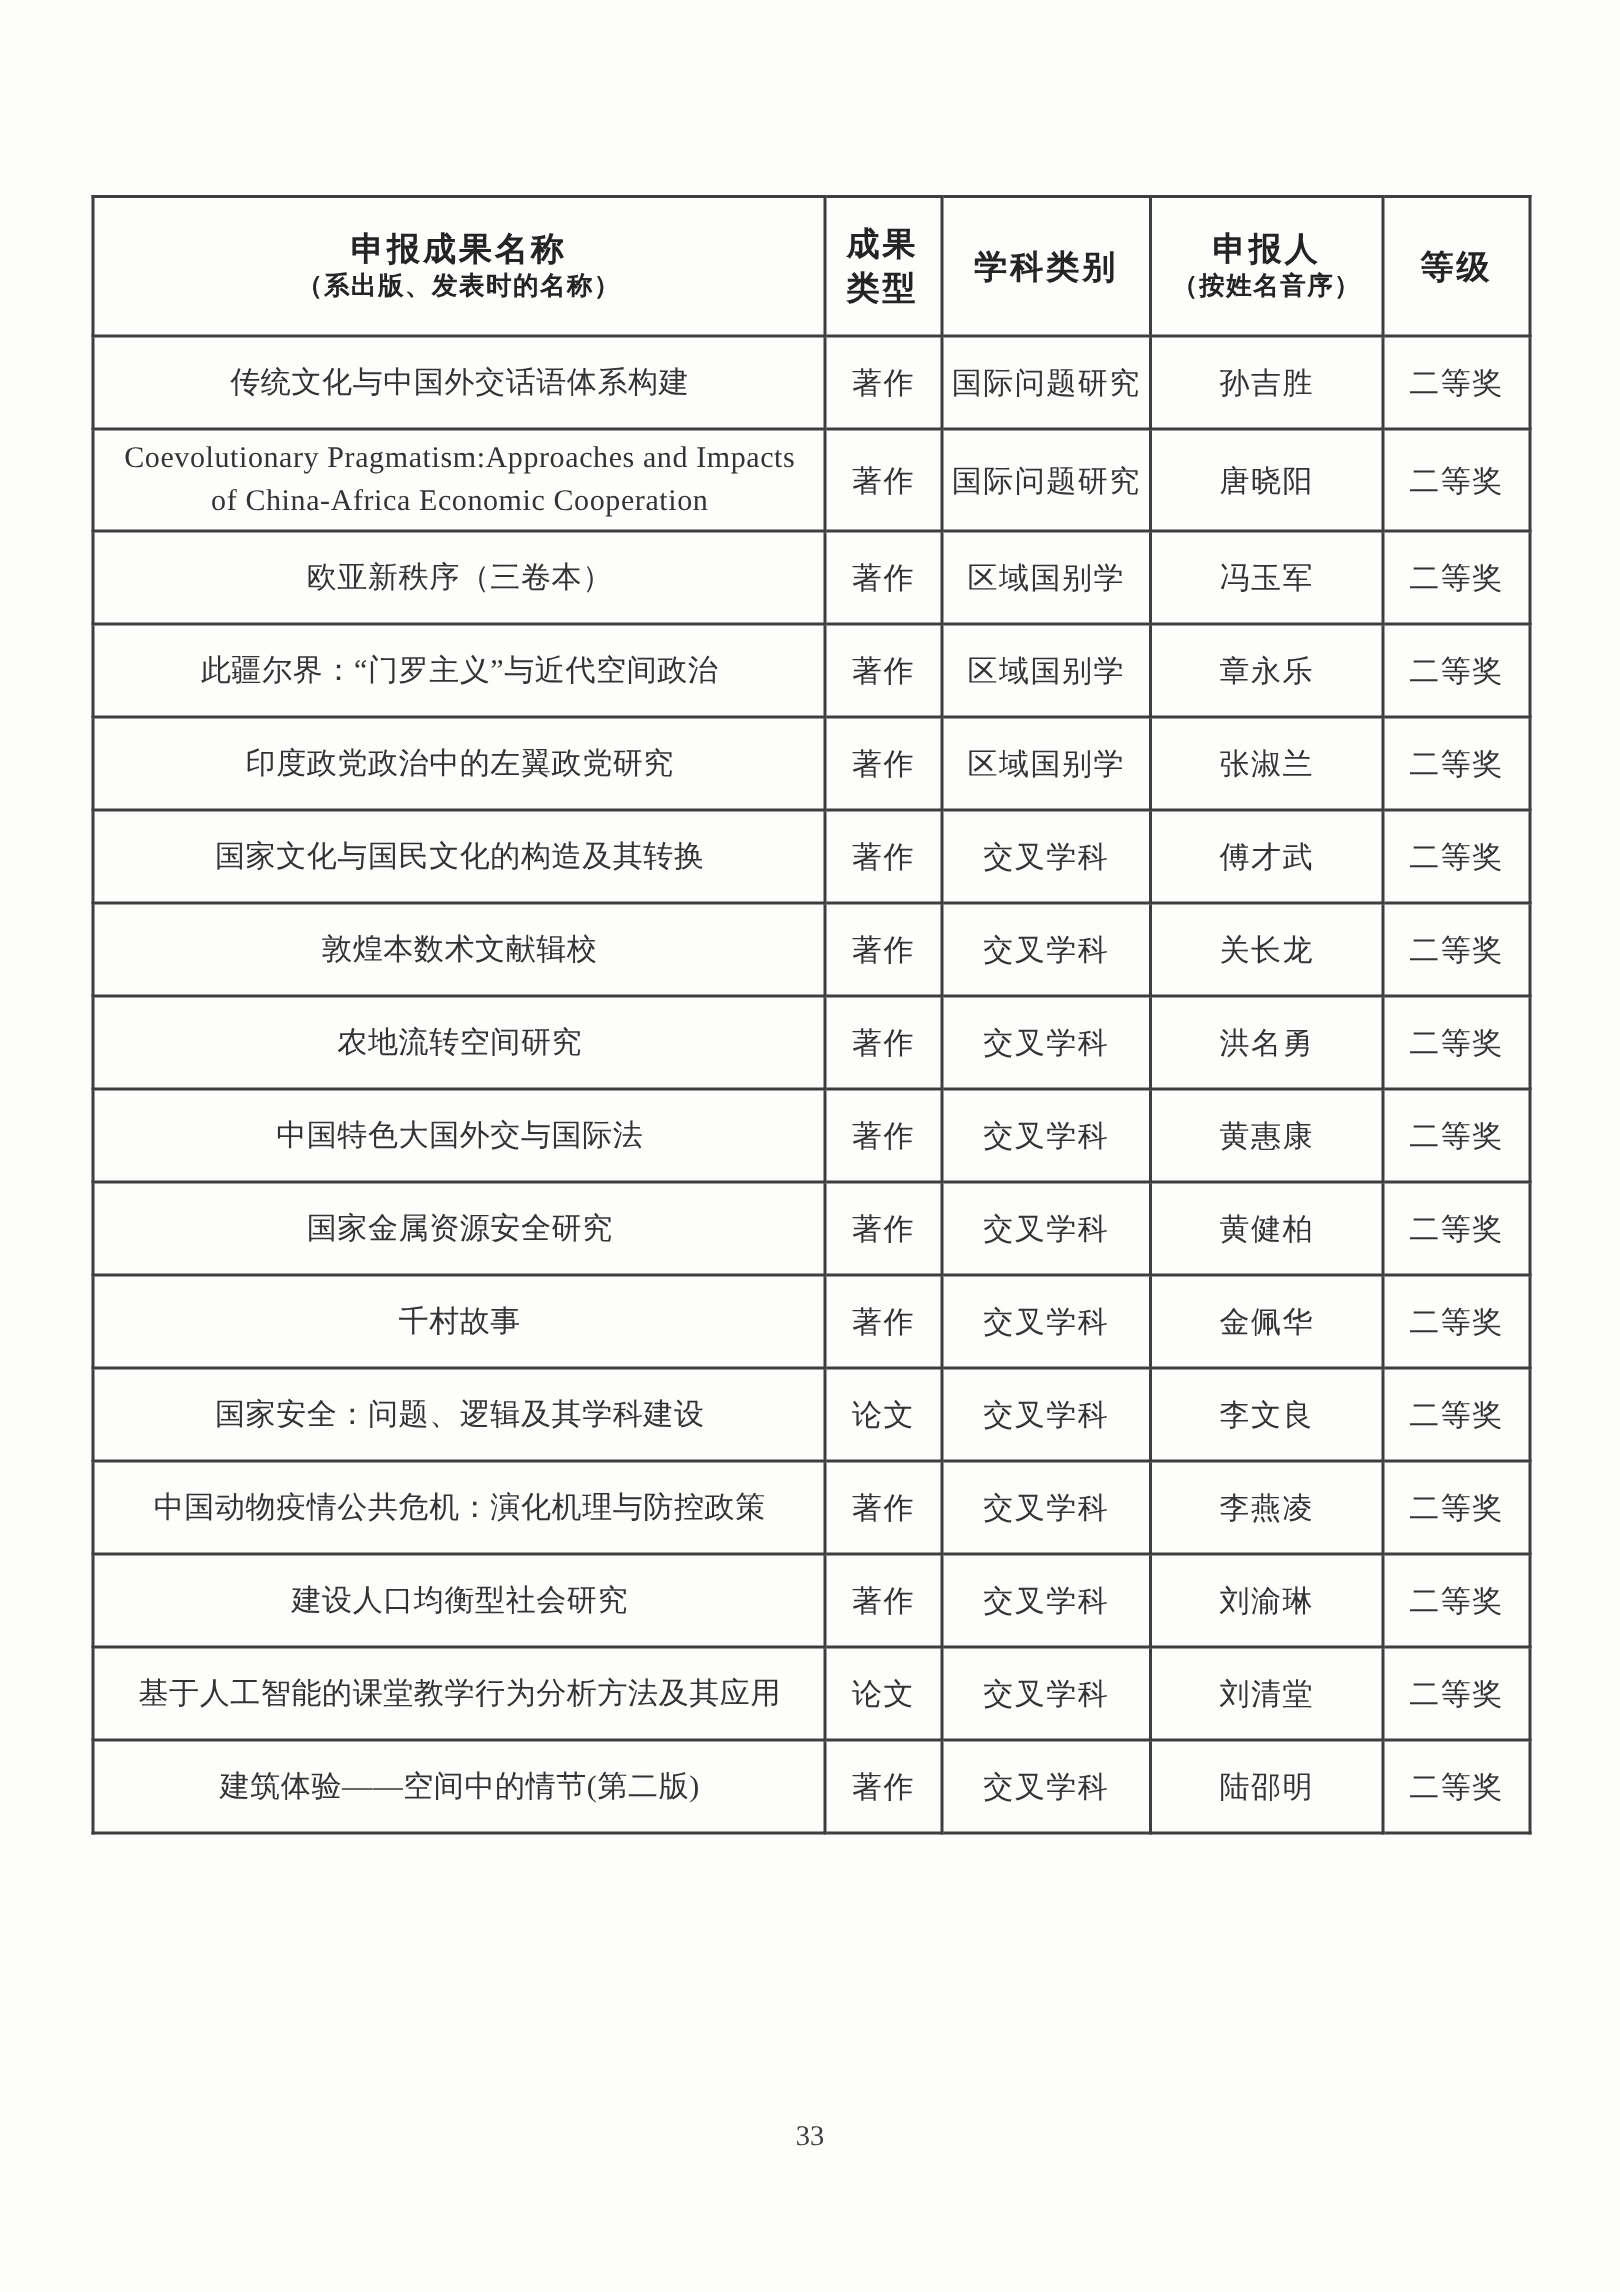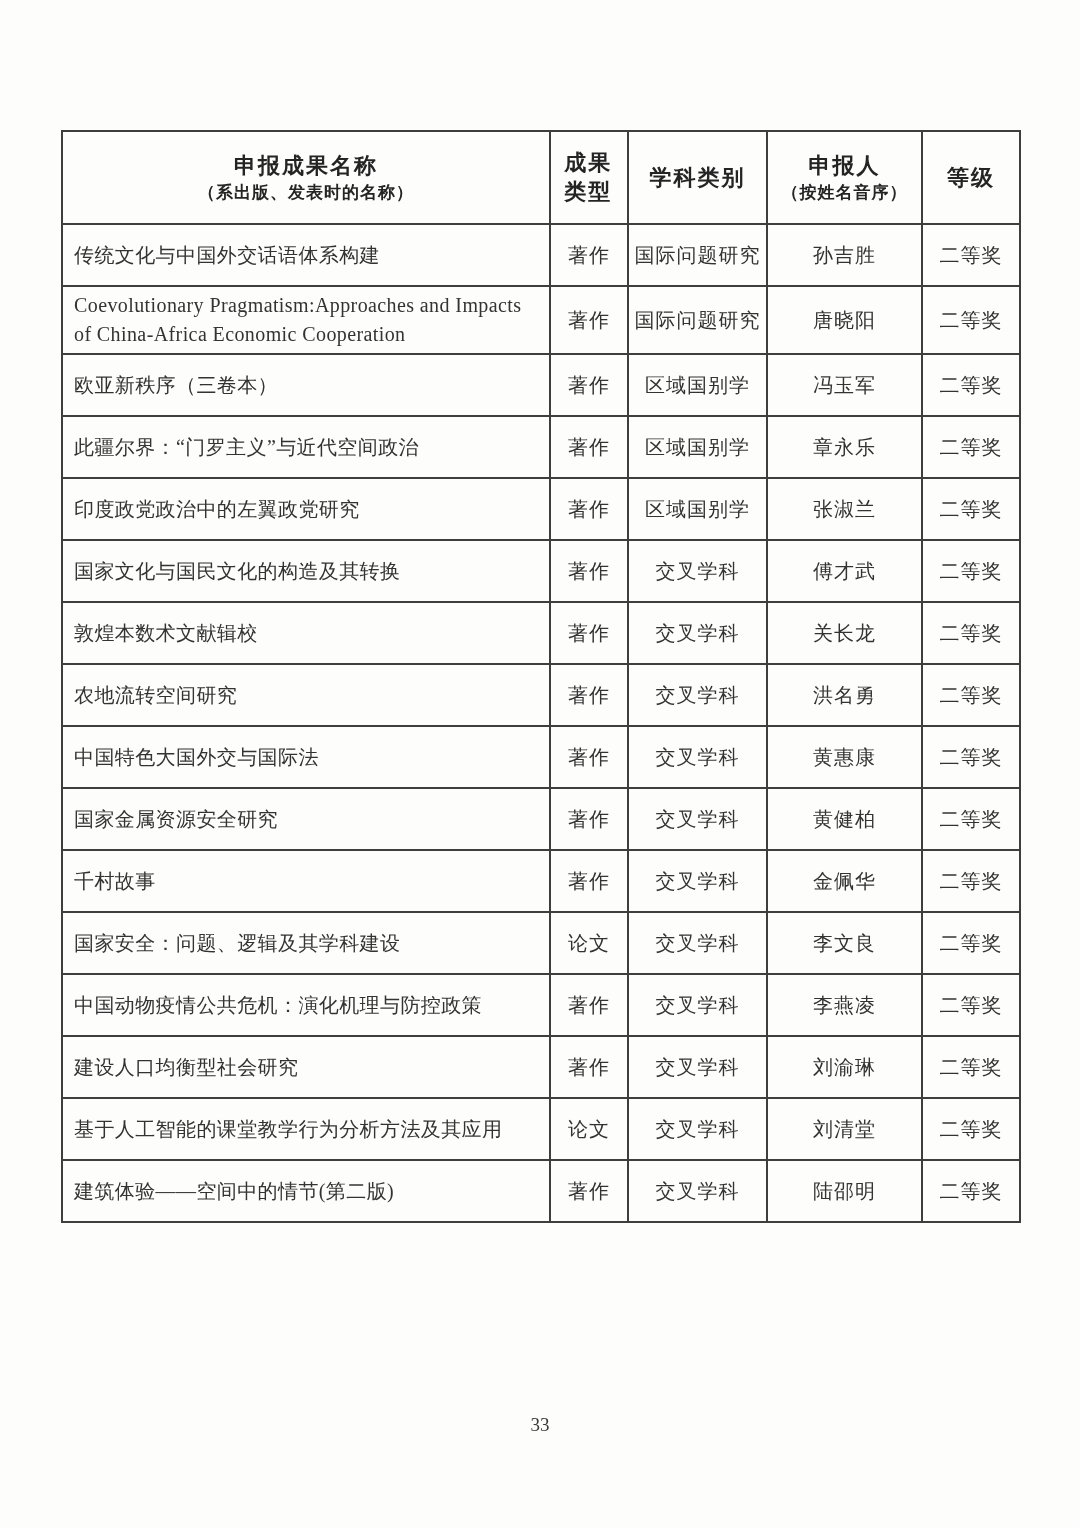--- a/index.html
+++ b/index.html
@@ -36,37 +36,38 @@
     text-align: center;
     color: #242424;
     letter-spacing: 2px;
     line-height: 1.25;
     padding: 2px;
   }
   .h-sub {
     font-size: 17px;
     letter-spacing: 1px;
     margin-top: 2px;
+    font-family: Liberation Mono, monospace;
   }
   .h-wrap2 {
     width: 2.25em;
     margin: 0 auto;
     line-height: 1.3;
     text-align: left;
   }
   table.awards td {
     height: 62px;
     font-size: 20px;
     text-align: center;
     letter-spacing: 1px;
     color: #333333;
     padding: 2px 4px;
   }
   table.awards td.cell-left {
-    text-align: left;
+    text-align: center;
     padding: 4px 10px 4px 11px;
     line-height: 1.45;
     letter-spacing: 0.4px;
   }
   .page-number {
     position: absolute;
     top: 1414px;
     left: 0;
     width: 100%;
     text-align: center;

